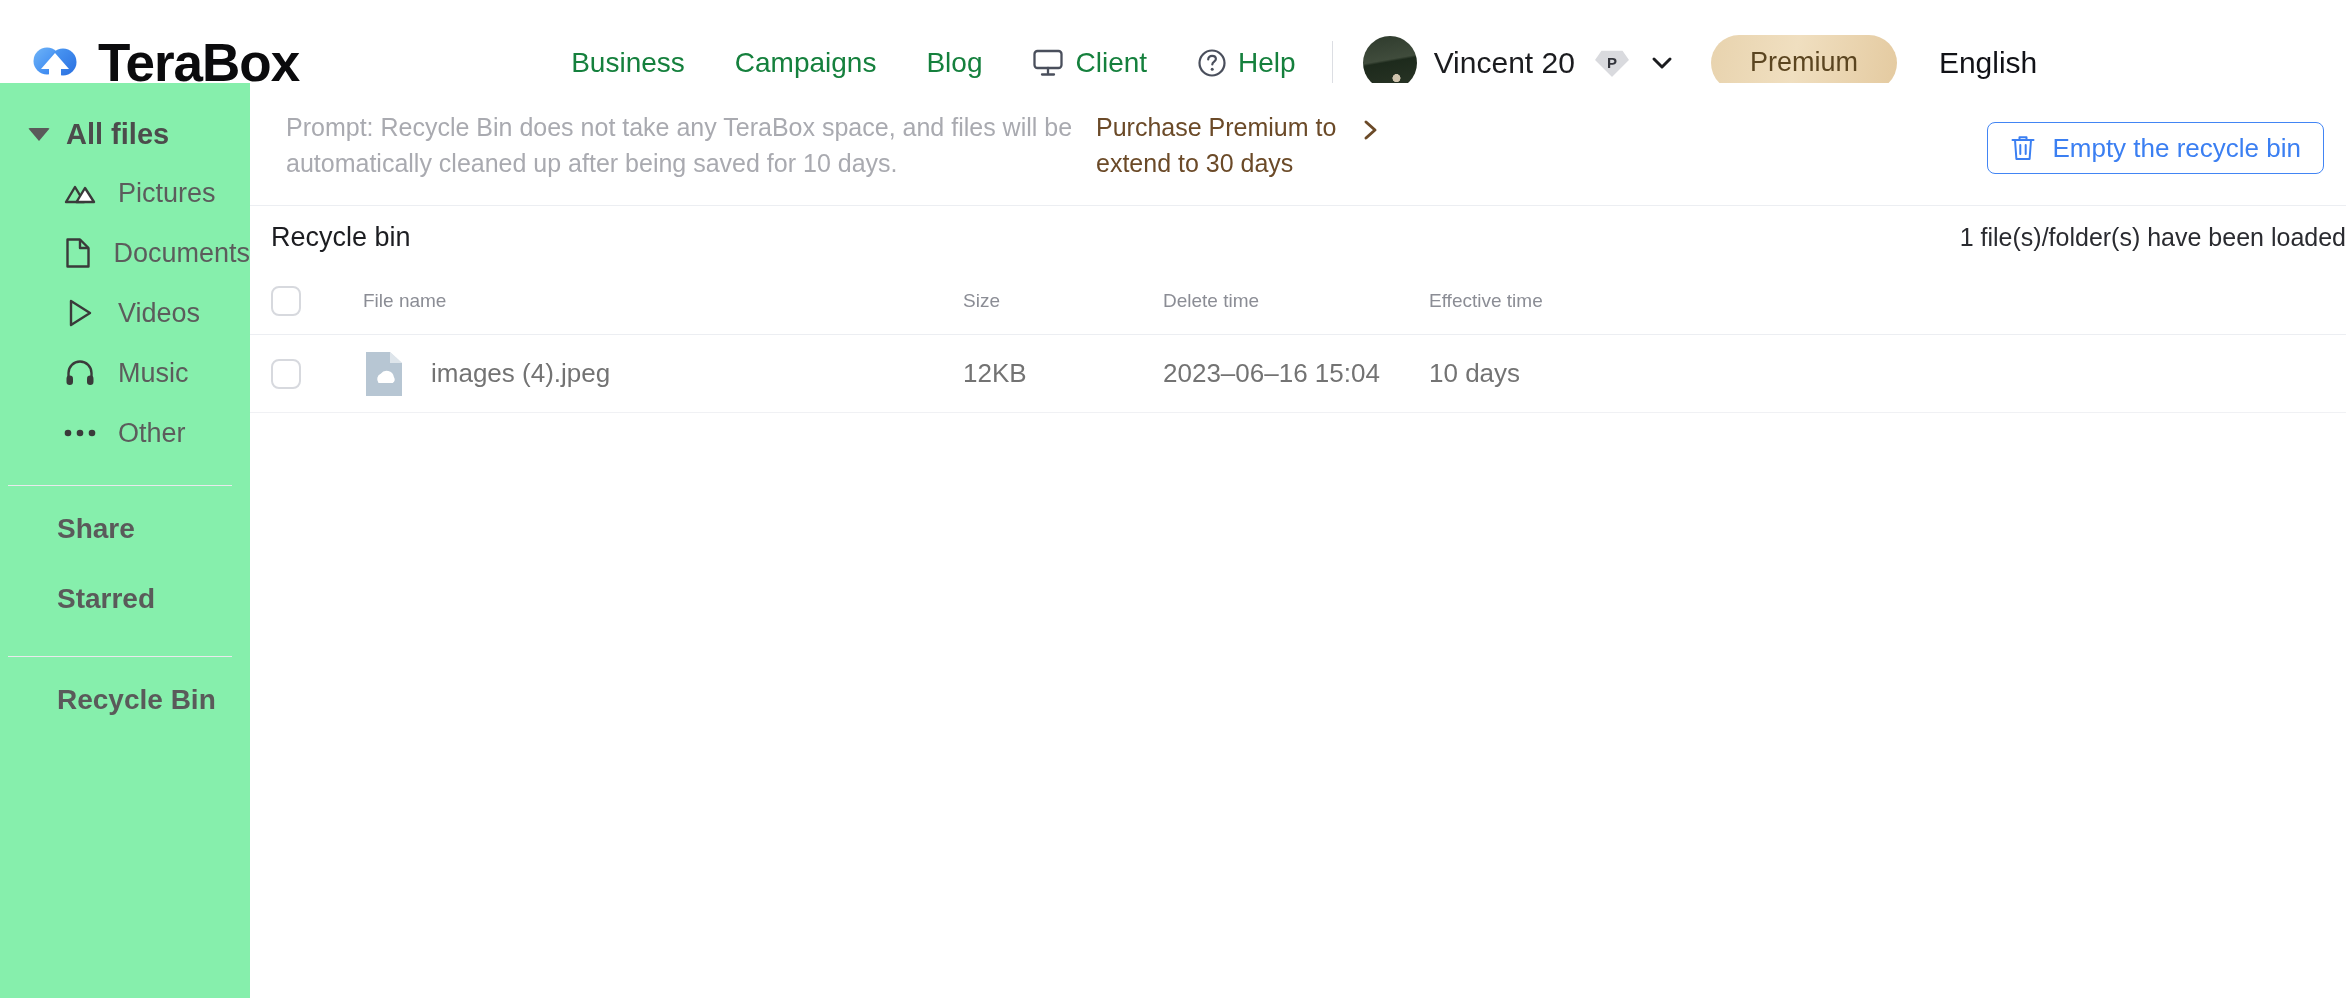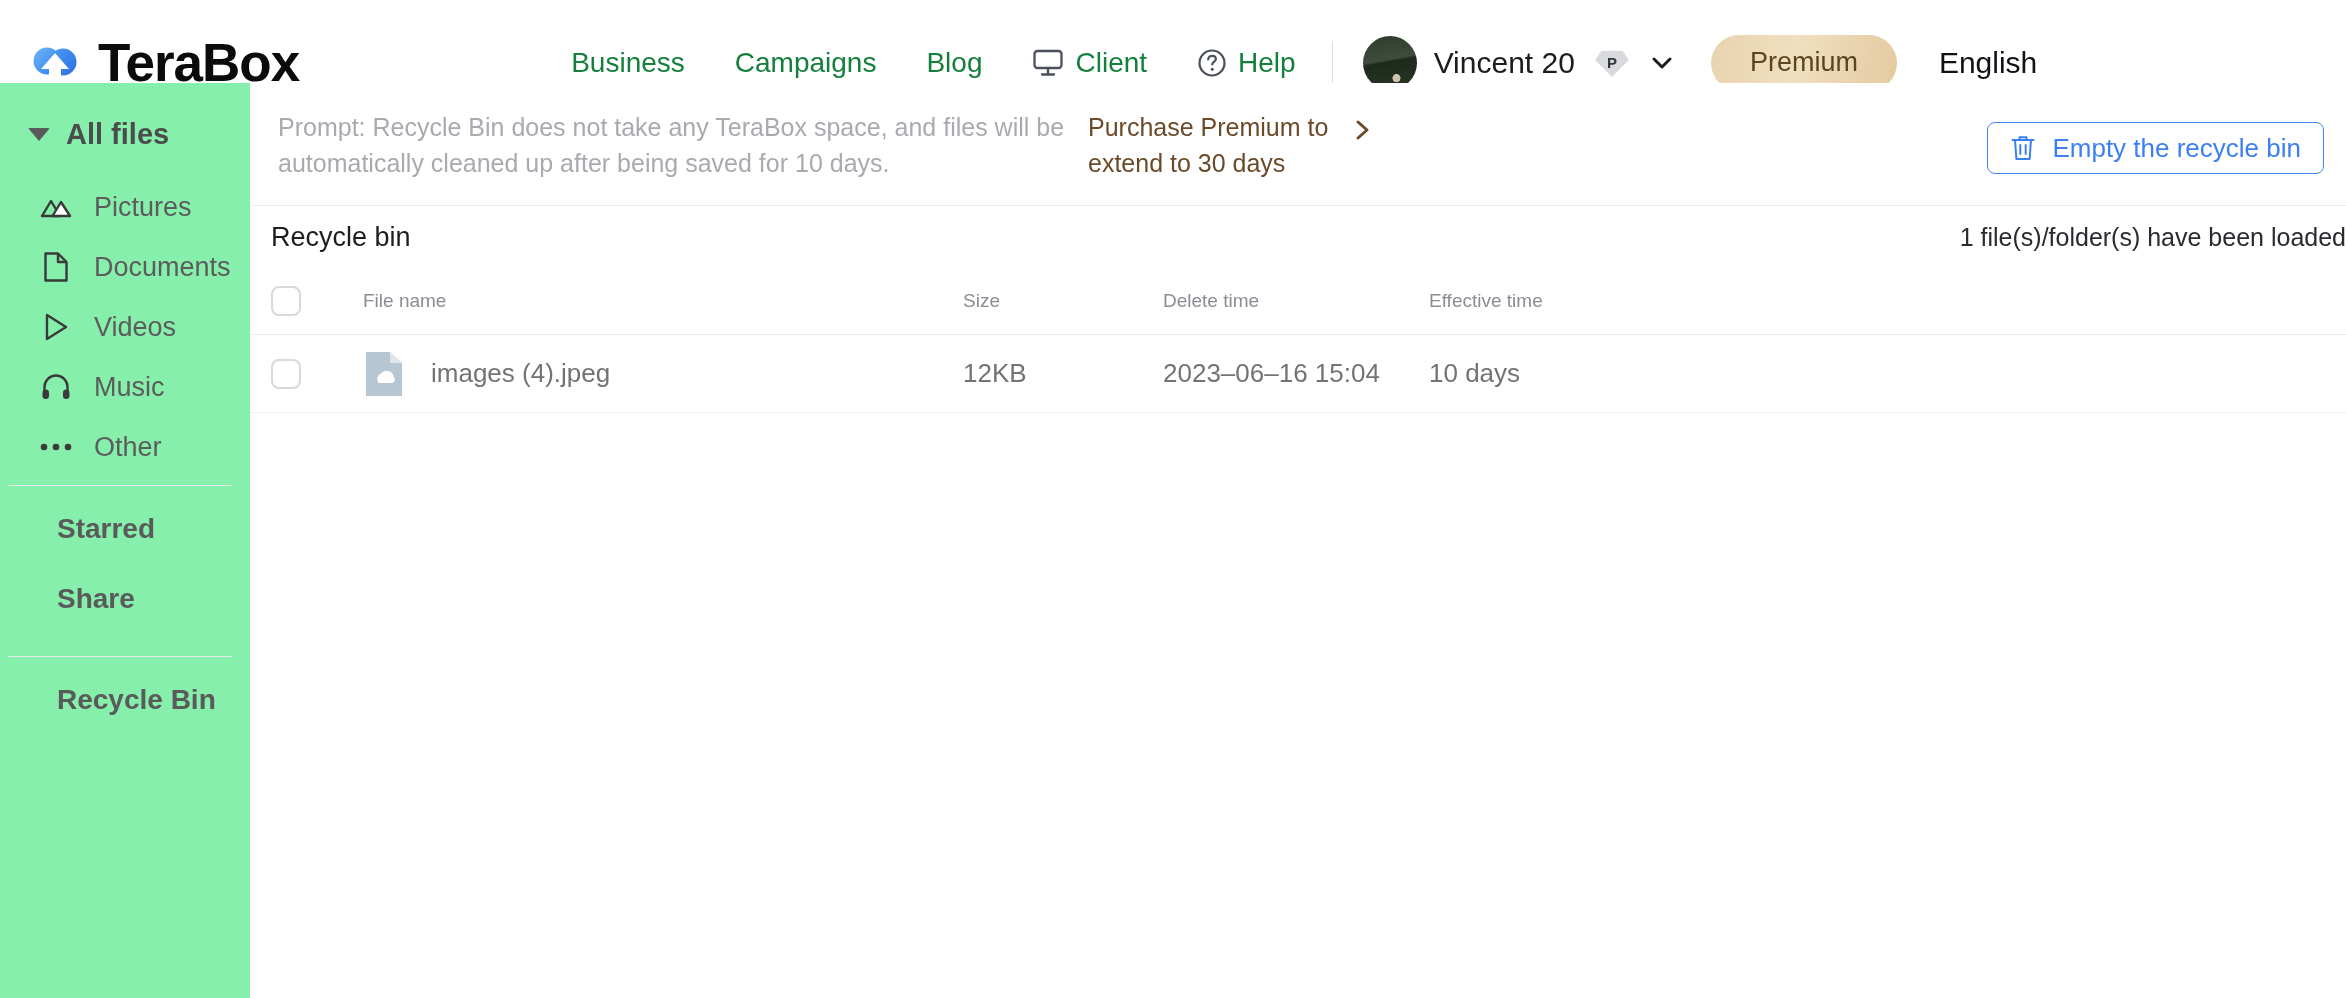--- a/index.html
+++ b/index.html
@@ -80,22 +80,22 @@
   .tri-down {
     width: 0; height: 0;
     border-left: 11px solid transparent;
     border-right: 11px solid transparent;
     border-top: 13px solid #5a5a5a;
     border-radius: 2px;
   }
   .side-top-label { font-size: 29px; font-weight: 700; color: #4c4c4c; }
 
   .side-item {
-    display: flex; align-items: flex-end; gap: 22px;
-    height: 60px; padding-left: 40px; cursor: pointer;
+    display: flex; align-items: center; gap: 22px;
+    height: 60px; padding-left: 64px; cursor: pointer;
   }
   .side-item-icon {
     width: 32px; height: 32px; position: relative;
     display: flex; align-items: center; justify-content: center;
   }
   .side-item-label { font-size: 27px; color: #5c5c5c; }
 
   .side-sep {
     height: 1px; background: #e9e9ec;
     margin: 22px 18px 8px 8px;
@@ -111,21 +111,21 @@
     position: absolute; top: 83px; left: 250px;
     width: 2096px; height: 915px;
     background: #ffffff;
   }
   .banner {
     display: flex; align-items: flex-start;
     padding: 27px 0 24px 0;
     border-bottom: 1px solid #eceef2;
   }
   .banner-text {
-    margin-left: 28px; width: 790px;
+    margin-left: 36px; width: 790px;
     font-size: 25px; line-height: 1.42; color: #a9aab0;
   }
   .banner-link {
     margin-left: 20px; width: 250px;
     font-size: 25px; line-height: 1.42; color: #6b4a28;
     cursor: pointer;
   }
   .banner-chev {
     width: 30px; height: 40px; margin-left: 10px;
     position: relative; cursor: pointer;
@@ -313,24 +313,24 @@
             <circle cx="28" cy="5" r="3.3"></circle>
         </svg>
       </span>
       <span class="side-item-label">Other</span>
     </div>
   </div>
 
   <div class="side-sep"></div>
 
   <div class="side-plain">
+    <span class="side-plain-label">Share</span>
+  </div>
+  <div class="side-plain">
     <span class="side-plain-label">Starred</span>
-  </div>
-  <div class="side-plain">
-    <span class="side-plain-label">Share</span>
   </div>
 
   <div class="side-sep"></div>
 
   <div class="side-plain">
     <span class="side-plain-label">Recycle Bin</span>
   </div>
 </aside>
 
 <main class="main">

